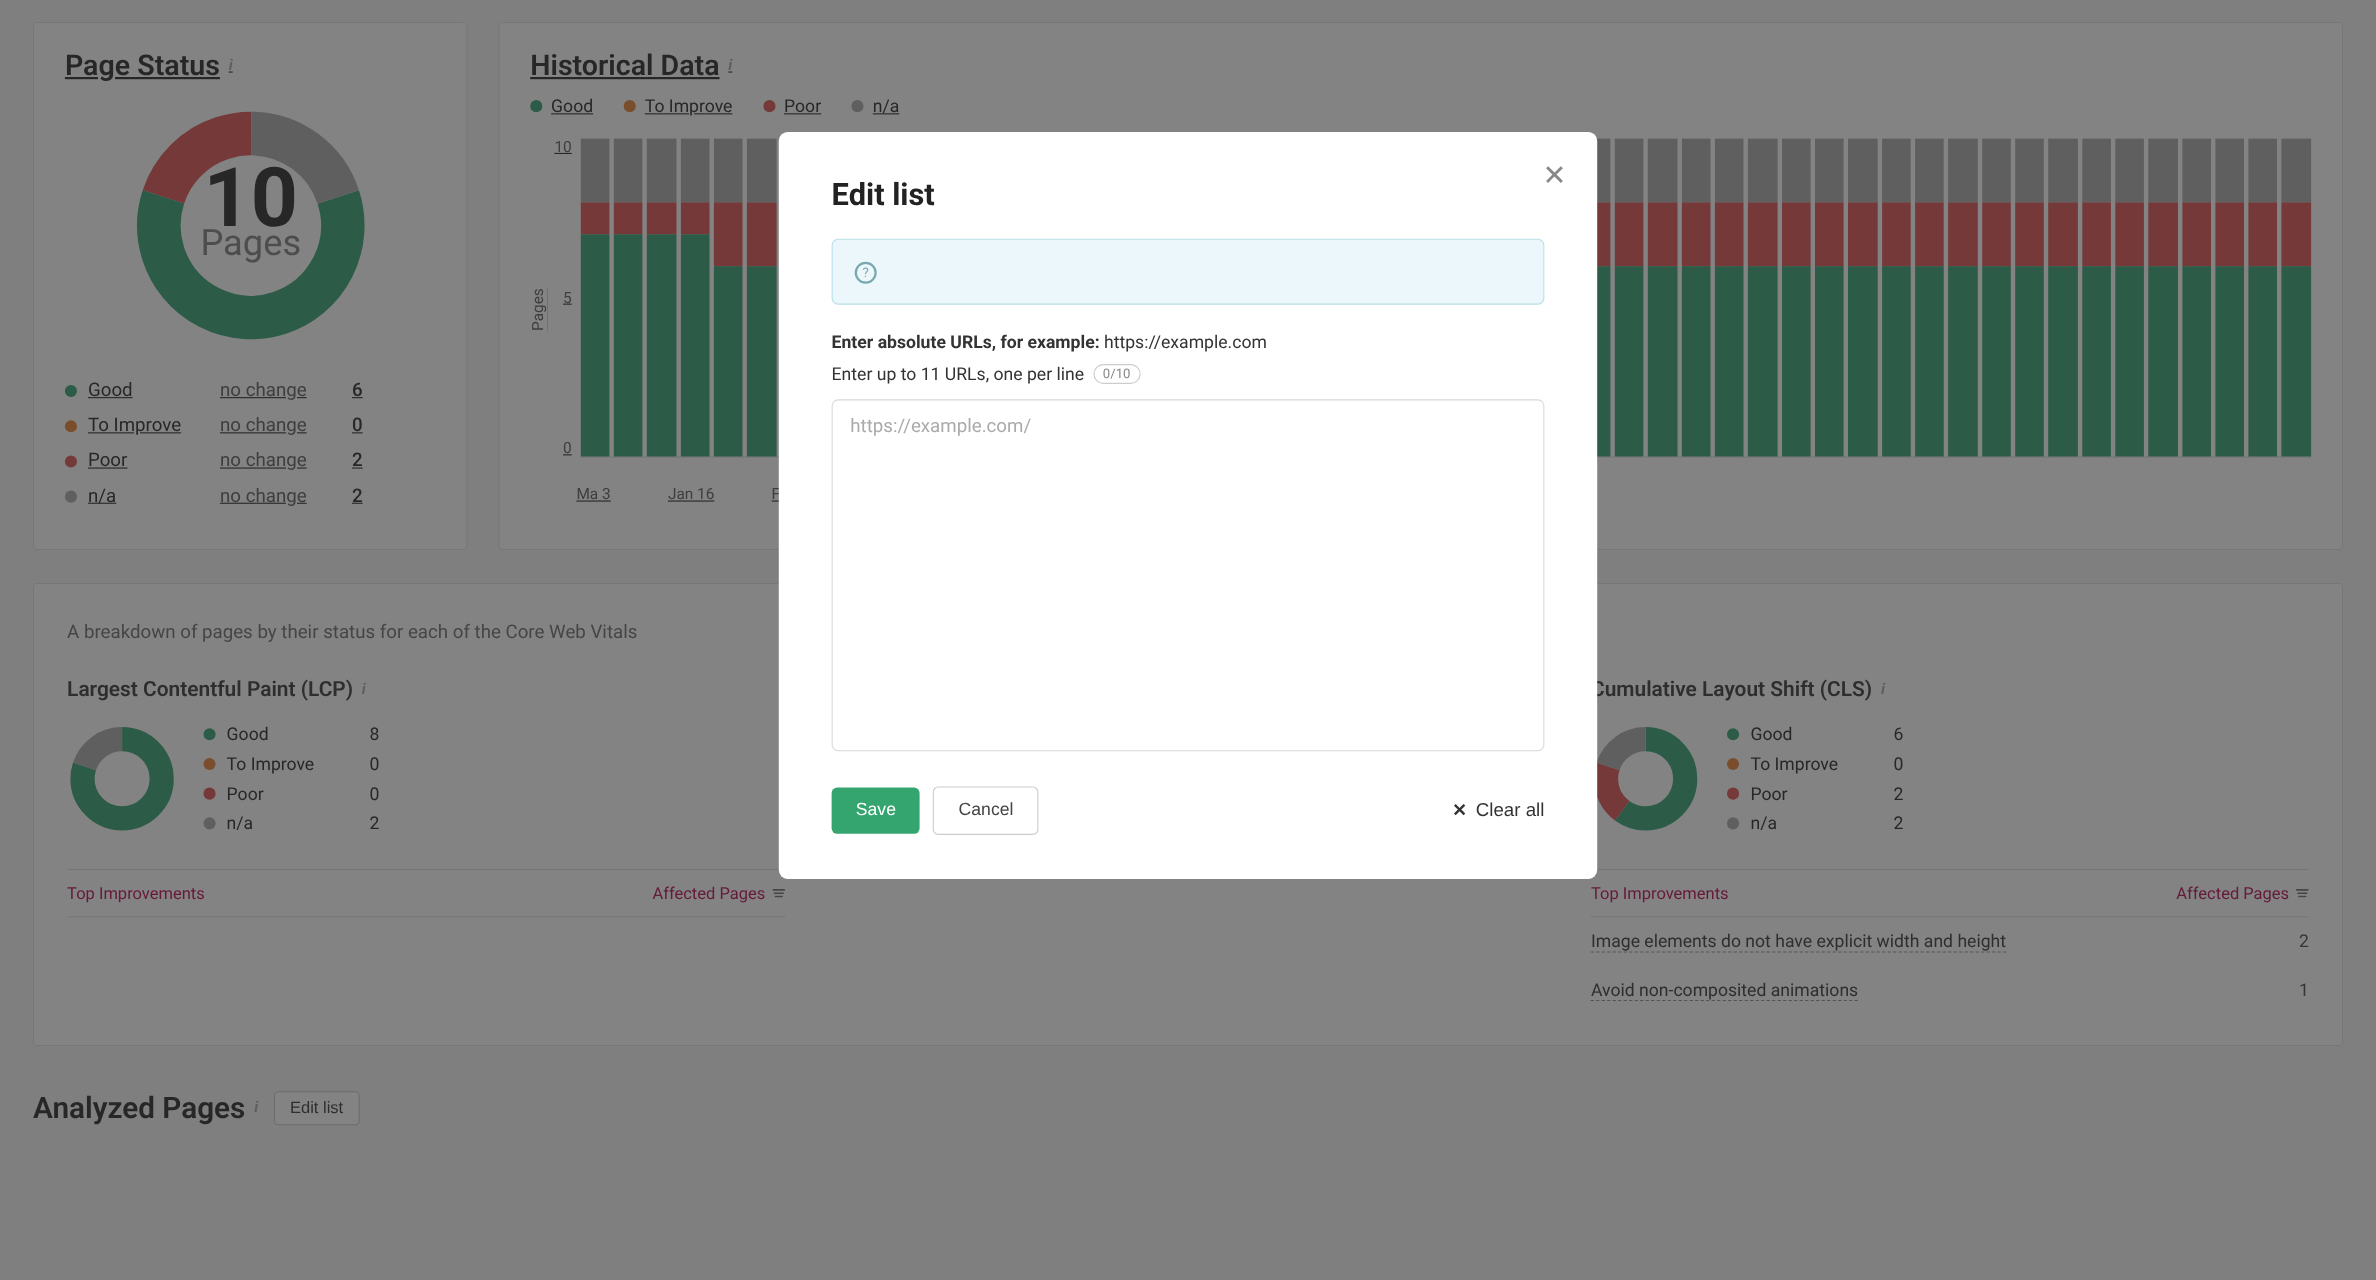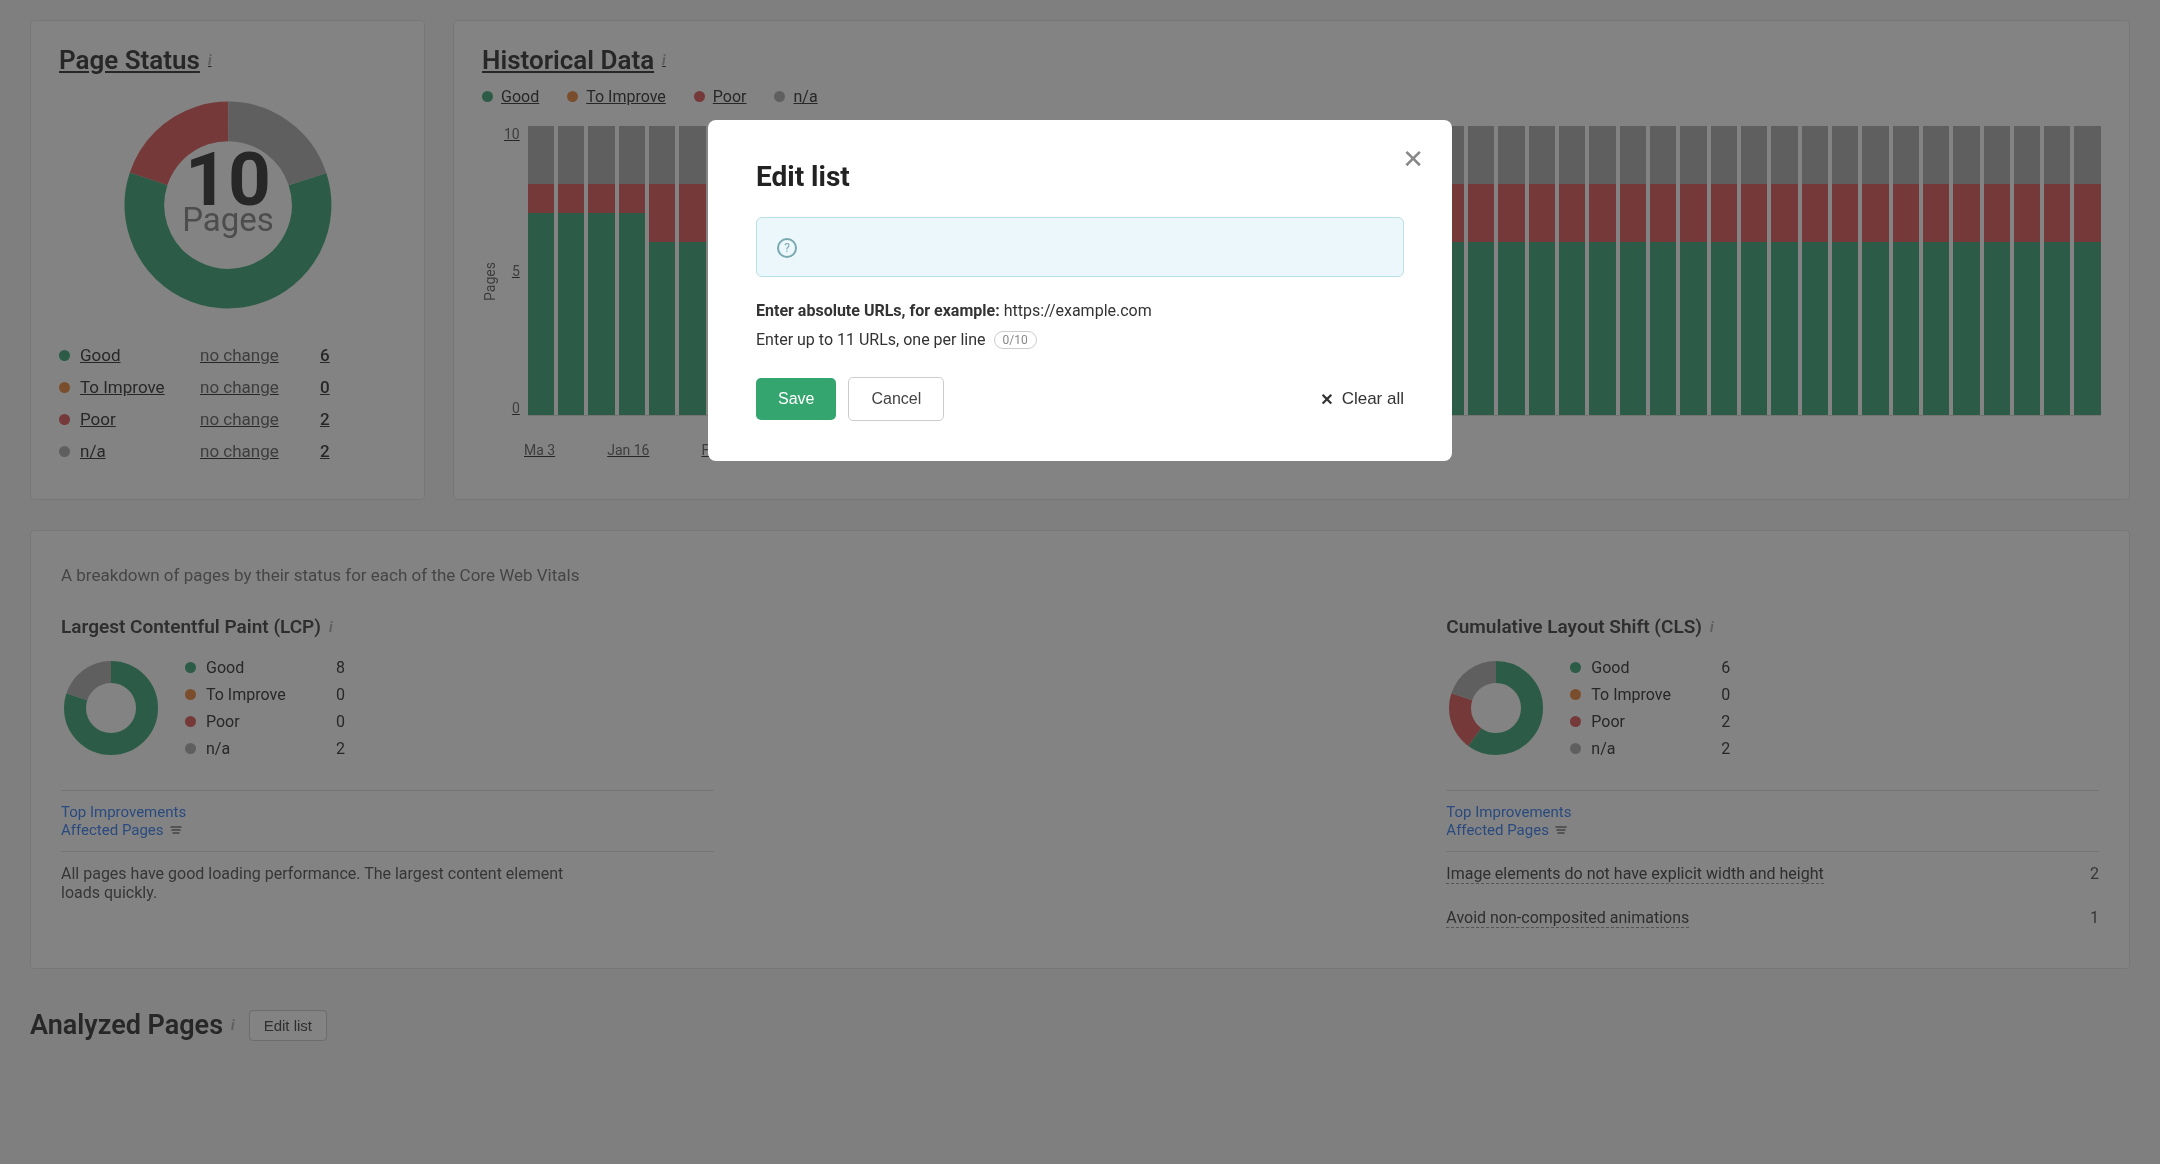--- a/index.html
+++ b/index.html
@@ -191,22 +191,21 @@
   .improvements {
     margin-top: 28px;
     border-top: 1px solid #e0e0e0;
   }
   .imp-header {
     display: flex;
     justify-content: space-between;
     padding: 12px 0;
     border-bottom: 1px solid #e0e0e0;
     font-size: 15px;
-    color: #3b82f6;
-    flex-direction: column;
+    color: #be185d;
   }
   .imp-header .affected { display:flex; align-items:center; gap:6px; }
   .imp-row {
     display: flex;
     justify-content: space-between;
     padding: 12px 0;
     font-size: 16px;
     color: #555;
   }
   .imp-row .link { color: #444; text-decoration: none; border-bottom: 1px dashed #999; }
@@ -762,23 +761,20 @@
             <span>Top Improvements</span>
             <span class="affected">
               <span>Affected Pages</span>
               <span class="sort-icon">
                   <svg width="12" height="12" viewBox="0 0 12 12">
                     <path d="M1 3h10M2 6h8M3 9h6" stroke="#777" stroke-width="1.5" stroke-linecap="round"></path>
                   </svg>
                 </span>
             </span>
           </div>
-          <div class="imp-row">
-            <span style="max-width:520px;">All pages have good loading performance. The largest content element loads quickly.</span>
-          </div>
         </div>
       </div>
 
       <div class="metric-col"></div>
 
       <div class="metric-col">
         <div class="metric-title">
           <span>Cumulative Layout Shift (CLS)</span>
           <span class="info-icon">i</span>
         </div>
@@ -855,20 +851,21 @@
       <div class="info-box-icon">?</div>
     </div>
     <div class="instruction">
       <b>Enter absolute URLs, for example:</b>
       <span>https://example.com</span>
     </div>
     <div class="instruction2">
       <span>Enter up to 11 URLs, one per line</span>
       <span class="counter-badge">0/10</span>
     </div>
+    <textarea class="url-textarea" placeholder="https://example.com/" style=""></textarea>
     <div class="modal-actions">
       <button class="btn-save">Save</button>
       <button class="btn-cancel">Cancel</button>
       <button class="clear-all">
         <span class="clear-x">✕</span>
         <span>Clear all</span>
       </button>
     </div>
   </div>
 </div>

